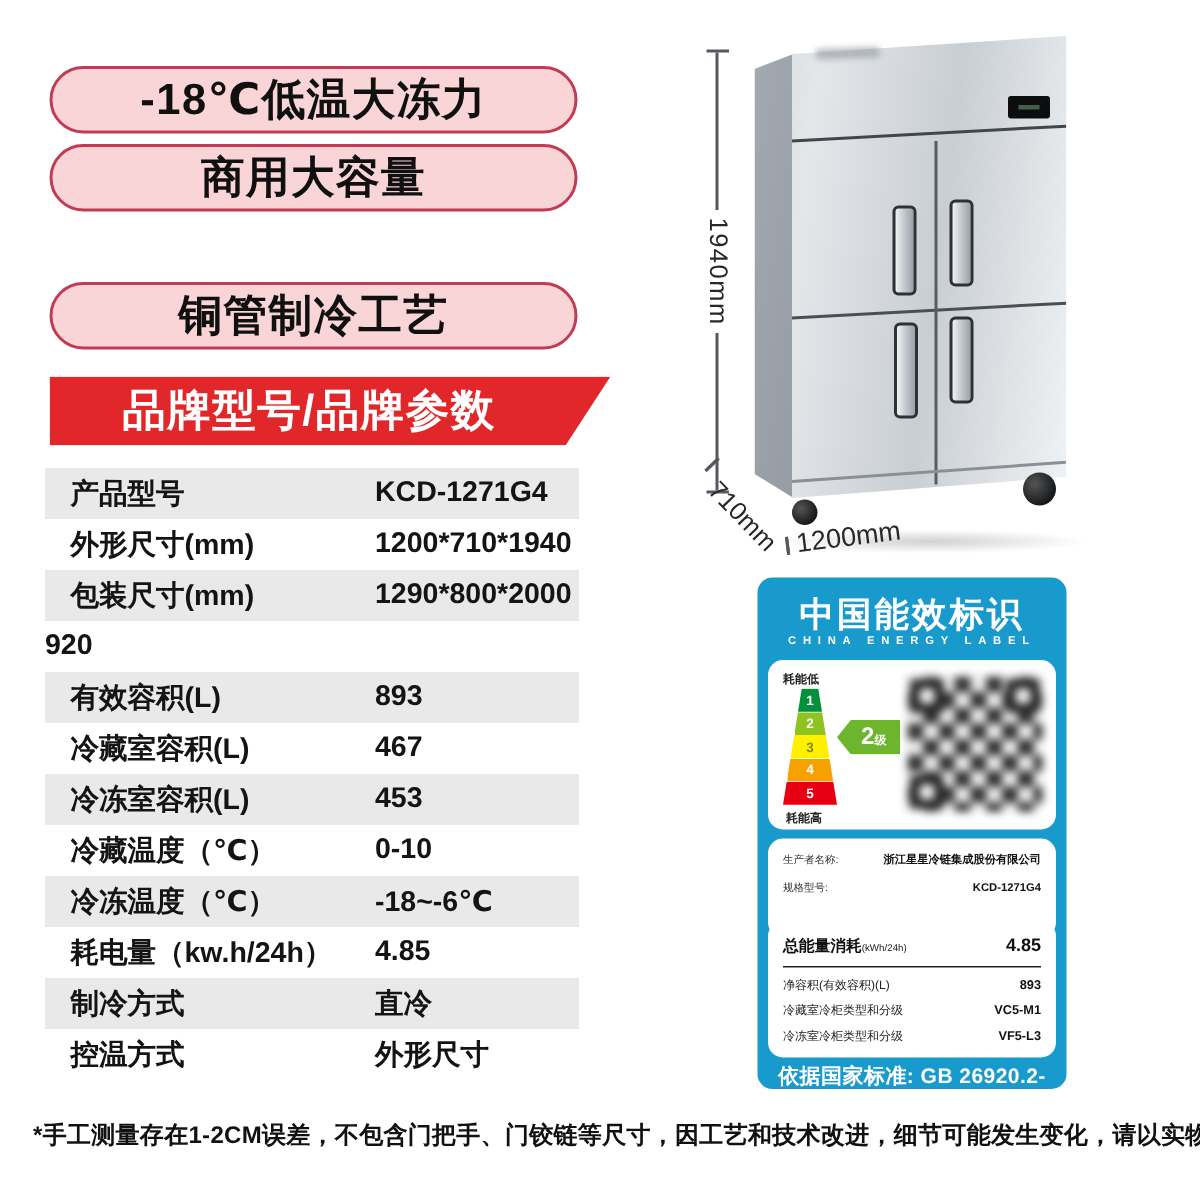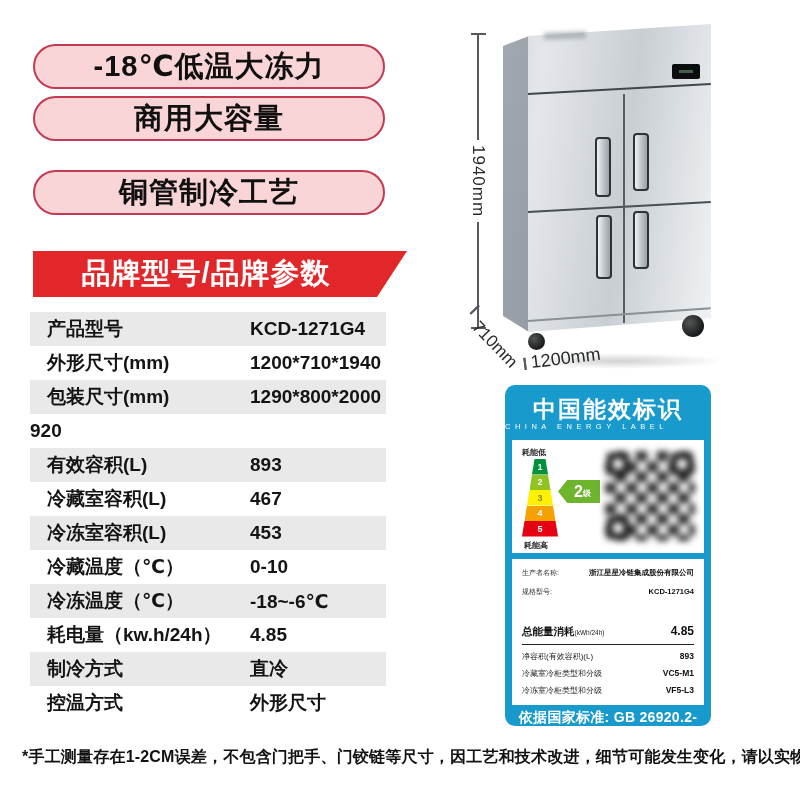--- a/index.html
+++ b/index.html
@@ -7,21 +7,21 @@
     width:800px;height:800px;position:relative;background:#ffffff;overflow:hidden;
     font-family:"Liberation Sans","DejaVu Sans",sans-serif;color:#141414;
   }
   
   .badge{
     position:absolute;left:33px;width:352px;height:45px;box-sizing:border-box;
     background:#F9D5D8;border:2.5px solid #C23B52;border-radius:25px;
     display:flex;align-items:center;justify-content:center;
     font-size:29px;font-weight:bold;color:#101010;letter-spacing:1px;
   }
-  #badge1{top:44px;} #badge2{top:96px;} #badge3{top:170px;}
+  #badge1{top:44px;} #badge2{top:96px;} #badge3{top:188px;}
   
   .banner{
     position:absolute;left:33px;top:251px;width:374px;height:46px;background:#E2272B;
     clip-path:polygon(0 0,100% 0,calc(100% - 30px) 100%,0 100%);
     color:#fff;font-size:29px;font-weight:bold;letter-spacing:1px;
     display:flex;align-items:center;justify-content:center;
     padding-right:28px;box-sizing:border-box;
   }
   
   .spec-table{position:absolute;left:30px;top:312px;width:356px;}
@@ -75,23 +75,23 @@
   .dim-row{position:static;display:flex;align-items:center;width:100%;}
   .tick-v{position:static;width:2px;height:12px;background:#55585c;flex:none;}
   .hline{position:static;flex:1;height:1.5px;background:#55585c;}
   #dim-d .dim-text{position:static;}
   #dim-w .dim-text{position:static;font-size:18px;padding:0 7px;white-space:nowrap;}
   
   #energy-label{position:absolute;left:505px;top:385px;width:206px;height:341px;
     background:#189ACD;border-radius:10px;}
   .el-title{position:absolute;top:9px;left:0;right:0;text-align:center;color:#fff;
     font-size:23px;font-weight:bold;letter-spacing:2px;}
-  .el-sub{position:absolute;top:37px;left:0;right:0;text-align:left;color:#fff;
-    font-size:7.5px;font-weight:normal;letter-spacing:4.5px;}
-  .el-panel{position:absolute;left:7px;right:7px;background:#fff;border-radius:0;box-sizing:border-box;}
+  .el-sub{position:absolute;top:37px;left:0;right:0;text-align:center;color:#fff;
+    font-size:7.5px;font-weight:bold;letter-spacing:4.5px;}
+  .el-panel{position:absolute;left:7px;right:7px;background:#fff;border-radius:10px;box-sizing:border-box;}
   .el-p1{top:55px;height:113px;}
   .el-p2{top:174px;height:66px;padding:9px 10px;}
   .el-p3{top:229px;height:91px;padding:7px 10px;}
   .el-low{position:absolute;left:10px;top:7px;font-size:8px;font-weight:bold;color:#222;}
   .el-high{position:absolute;left:12px;top:100px;font-size:8px;font-weight:bold;color:#222;}
   .pyramid{position:absolute;left:8px;top:19px;width:40px;display:flex;flex-direction:column;align-items:center;}
   .pyr-seg{height:15.5px;display:flex;align-items:center;justify-content:center;
     color:#fff;font-size:9px;font-weight:bold;
     clip-path:polygon(2.5px 0,calc(100% - 2.5px) 0,100% 100%,0 100%);}
   .lv1{width:16px;background:#00913A;}

